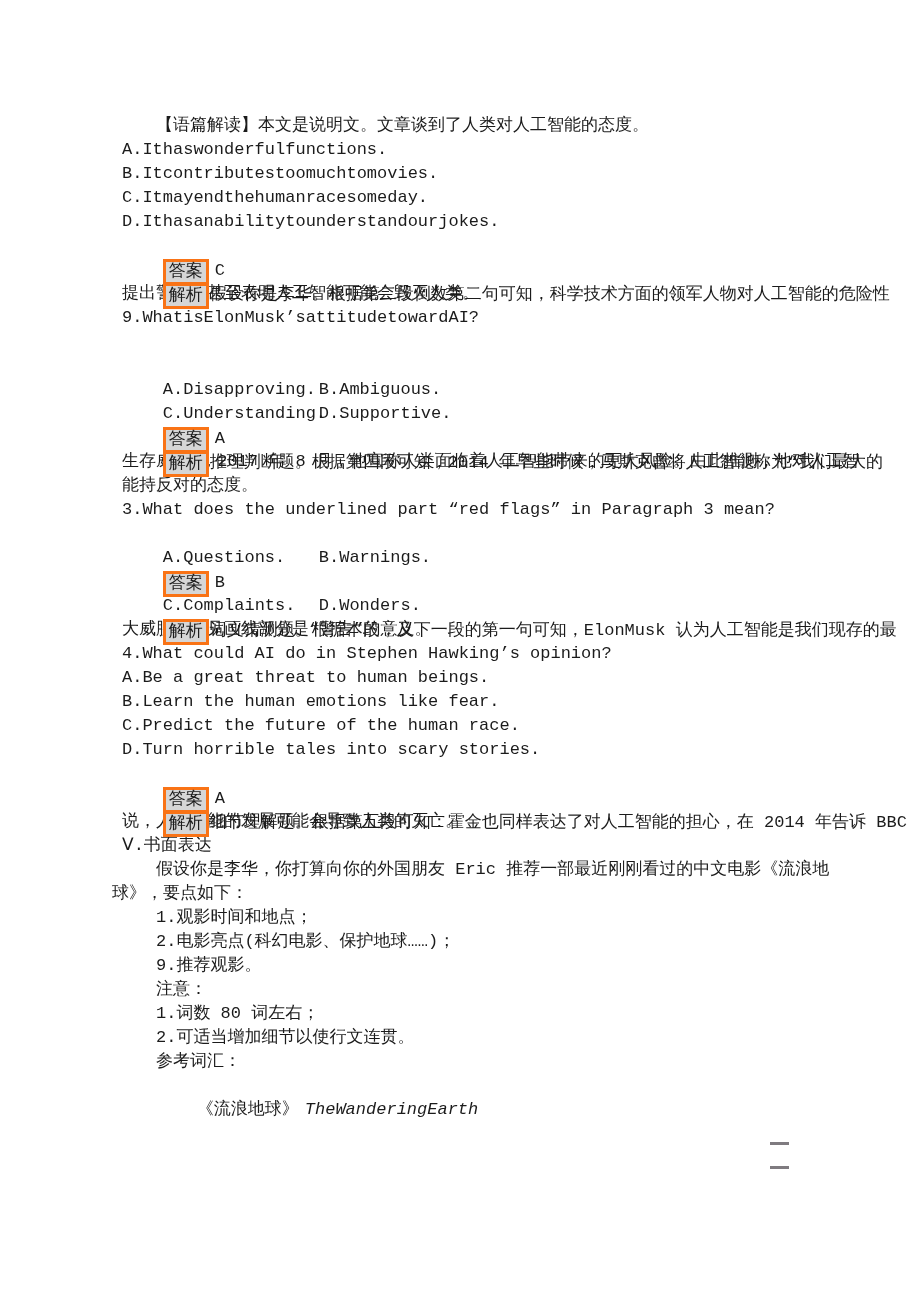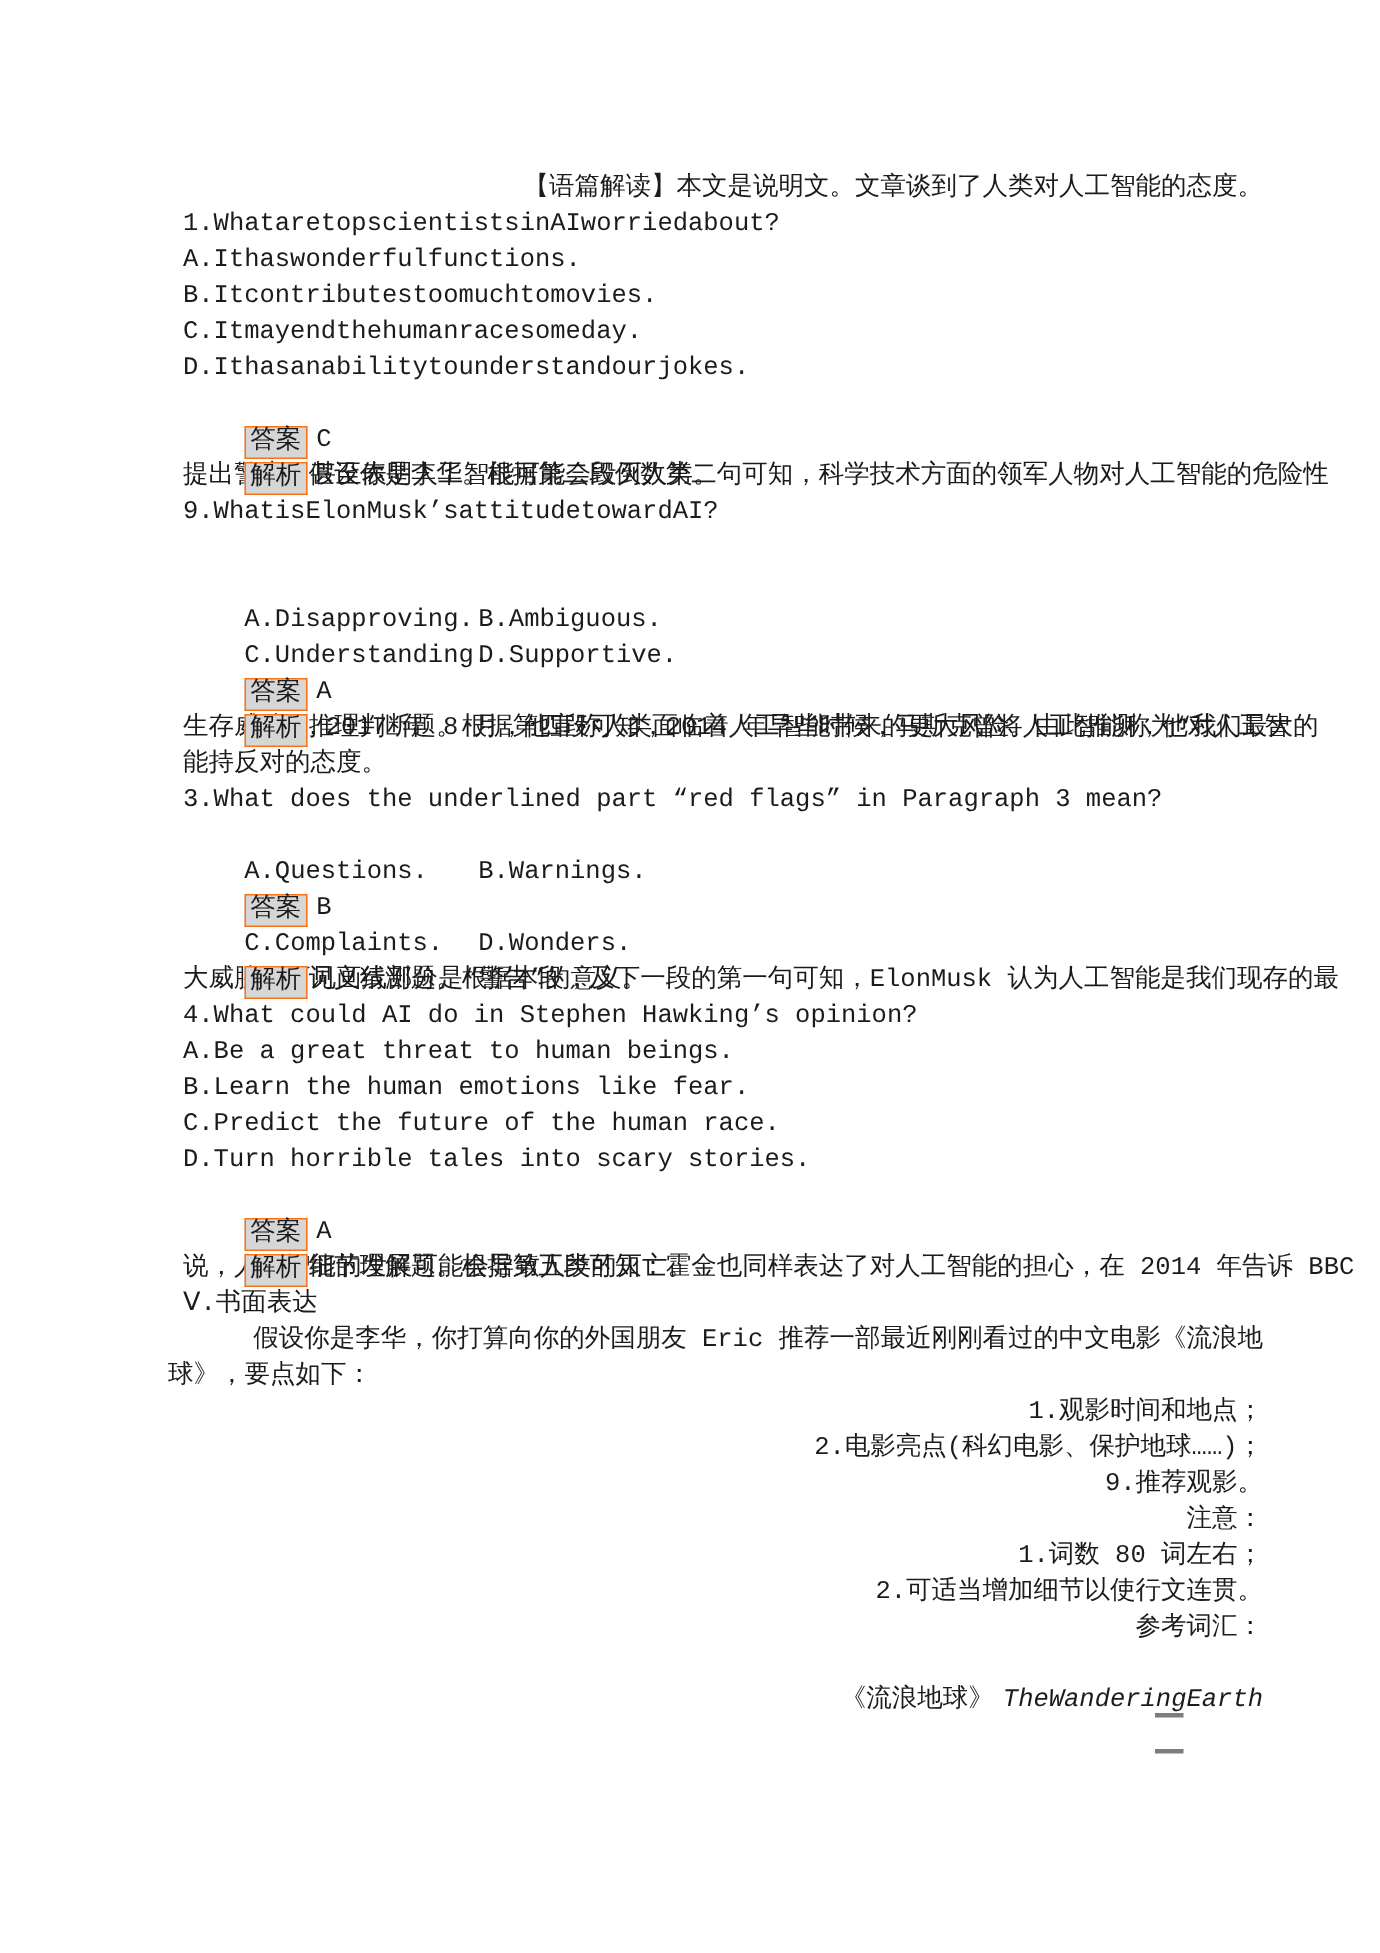--- a/index.html
+++ b/index.html
@@ -20,29 +20,29 @@
     top: 114px;
     width: 720px;
     color: #1b1b1b;
     font-size: 17px;
     line-height: 24px;
   }
   .line {
     height: 24px;
     white-space: pre;
   }
-  .indent { padding-left: 34px; text-align: right; }
+  .indent { padding-left: 34px; }
   .hang { margin-left: -10px; }
   .tagbox {
     display: inline-block;
     height: 20px;
     line-height: 20px;
     padding: 0 3px;
     background: #d6d6d6;
-    border: 1px solid #f97316;
+    border: 3px solid #f97316;
     position: relative;
     top: 1px;
   }
   .ansletter { margin-left: 6px; }
   .analysis-text { margin-left: 1px; }
   .colA {
     display: inline-block;
     width: 156px;
   }
   .vocab-en {
@@ -59,21 +59,20 @@
   .dash-1 { top: 1142px; }
   .dash-2 { top: 1166px; }
 </style>
 </head>
 <body>
 
 <div class="doc">
 
   <div class="line indent">【语篇解读】本文是说明文。文章谈到了人类对人工智能的态度。</div>
 
-  <div class="line">1.WhataretopscientistsinAIworriedabout?</div>
   <div class="line">A.Ithaswonderfulfunctions.</div>
   <div class="line">B.Itcontributestoomuchtomovies.</div>
   <div class="line">C.Itmayendthehumanracesomeday.</div>
   <div class="line">D.Ithasanabilitytounderstandourjokes.</div>
   <div class="line">
     <span class="tagbox">答案</span><span class="ansletter">C</span>
   </div>
   <div class="line">
     <span class="tagbox">解析</span><span class="analysis-text">假设你是李华。根据第二段倒数第二句可知，科学技术方面的领军人物对人工智能的危险性</span>
   </div>

